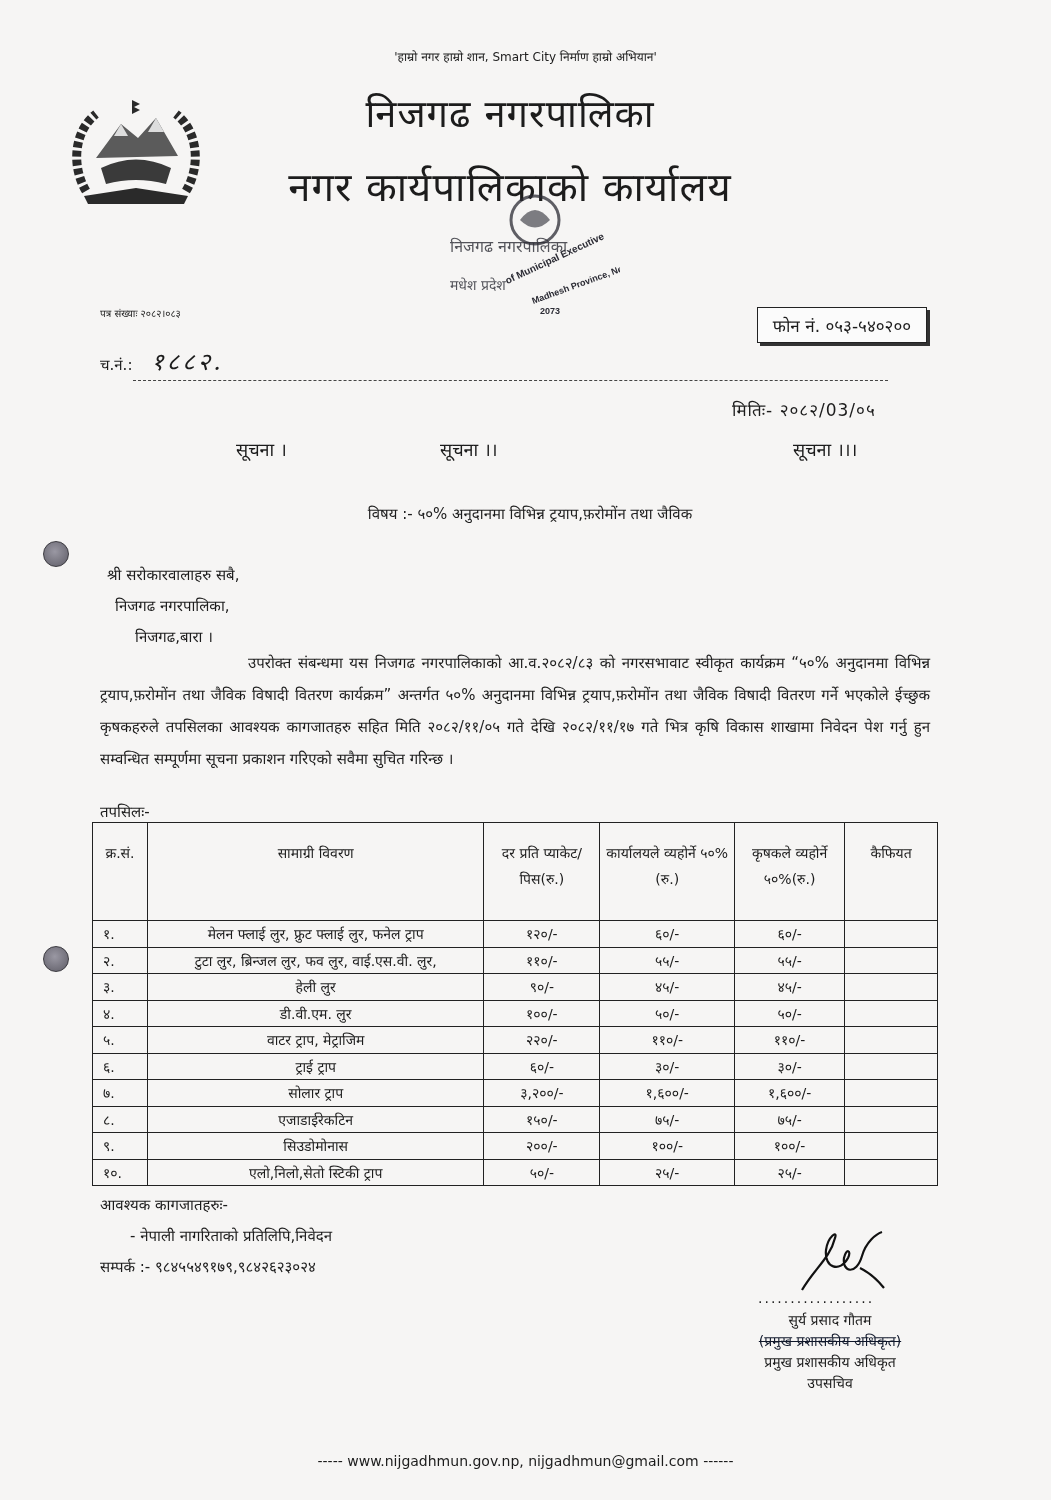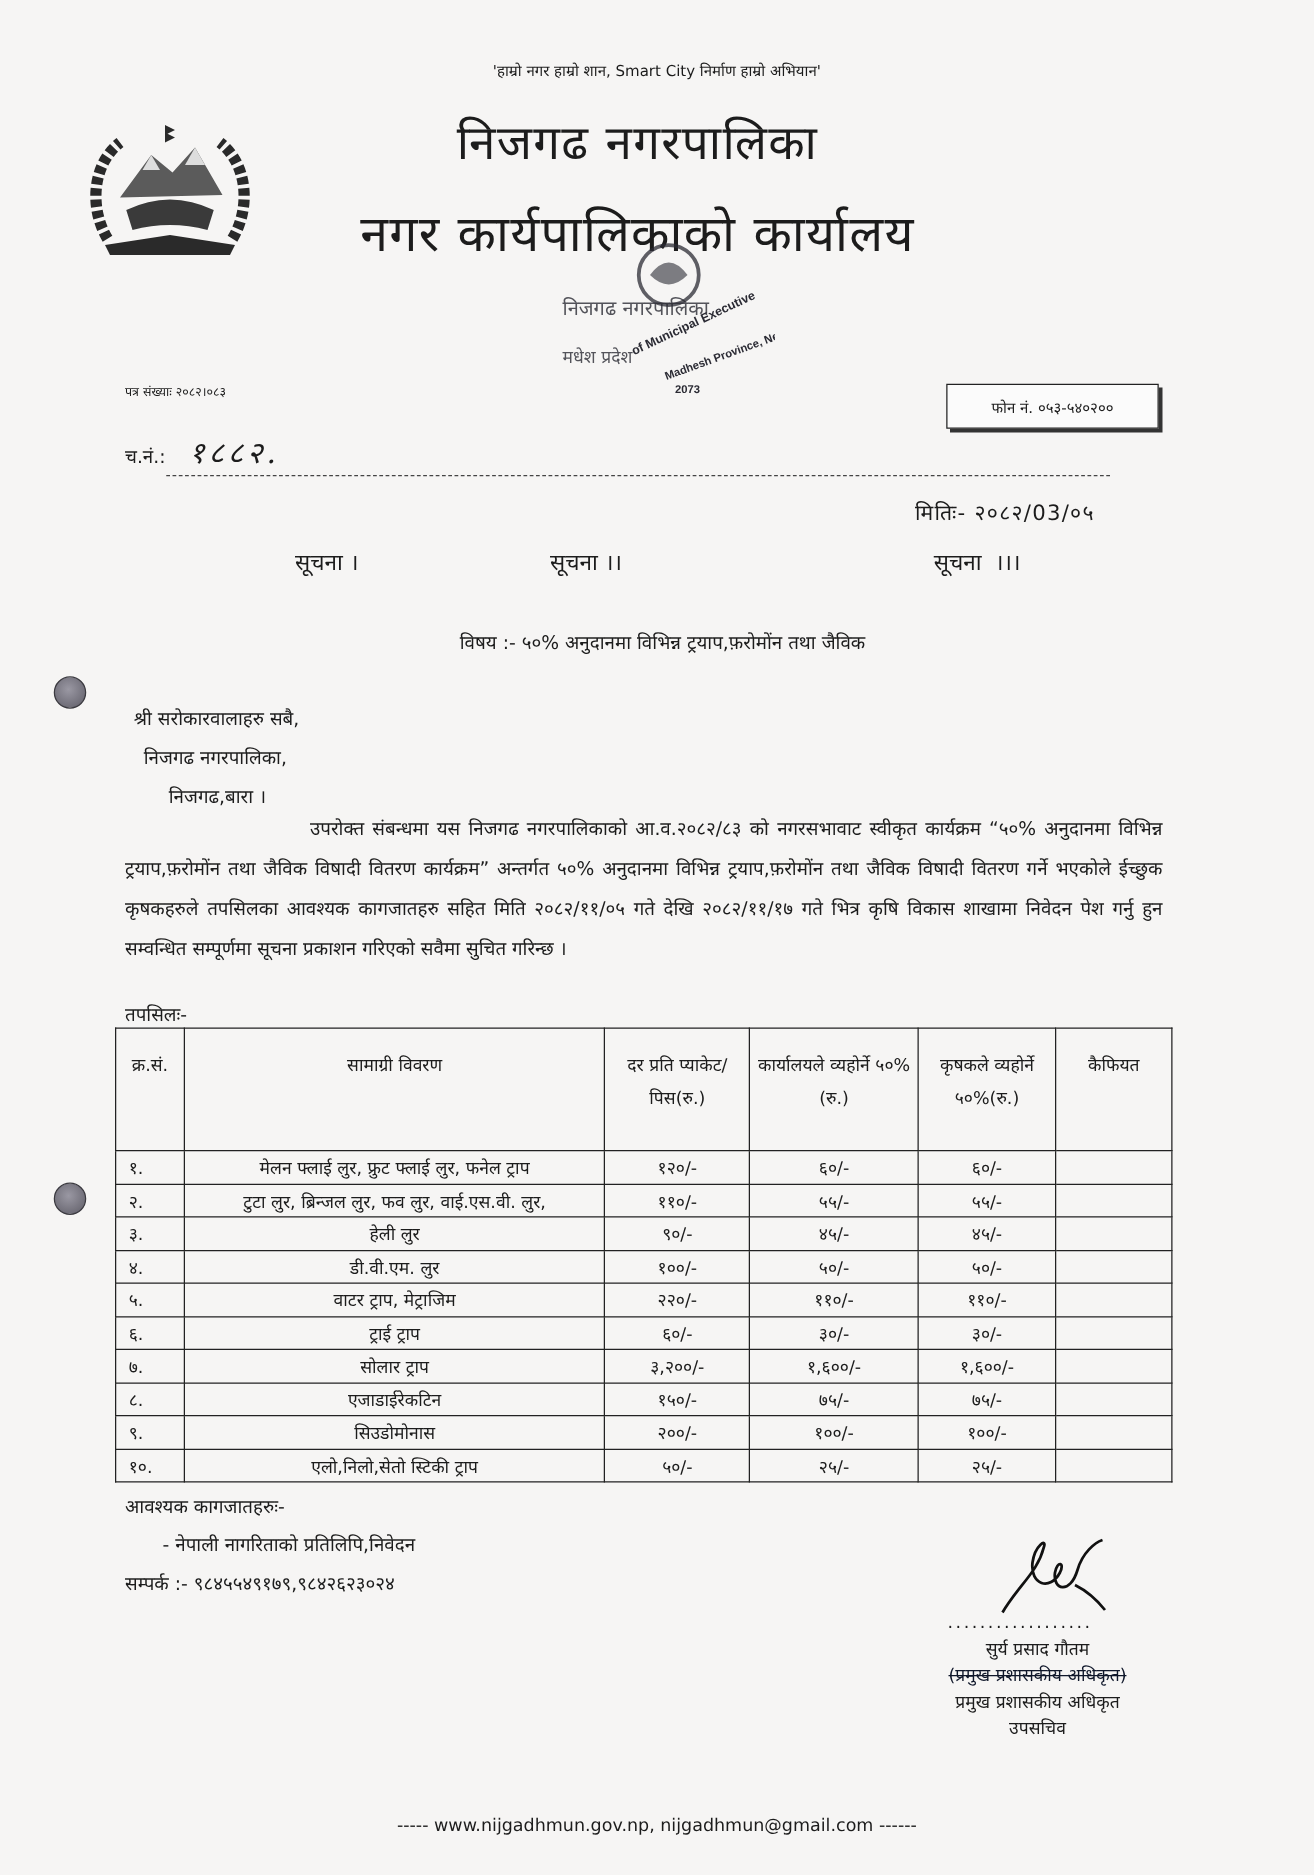--- a/index.html
+++ b/index.html
@@ -11,25 +11,25 @@
   }
   .abs { position:absolute; }
   .tagline { left:0; width:1051px; top:48px; text-align:center; font-size:12px; }
   .logo { left:66px; top:96px; width:140px; height:115px; }
   .title1 { left:300px; width:420px; top:86px; text-align:center; font-size:38px; letter-spacing:1px; }
   .title2 { left:230px; width:560px; top:158px; text-align:center; font-size:40px; letter-spacing:1px; }
   .stamp { left:440px; top:190px; width:180px; height:130px; }
   .ref { left:100px; top:306px; font-size:10px; }
   .chno { left:100px; top:344px; font-size:15px; }
   .chno .hand { font-family:"DejaVu Serif", serif; font-style:italic; font-size:24px; margin-left:14px; letter-spacing:3px; }
-  .phonebox { left:757px; top:307px; width:168px; height:34px; border:1.5px solid #222; box-shadow:3px 3px 0 #333; background:#fbfbfb; font-size:12px; display:flex; align-items:center; justify-content:center; }
+  .phonebox { left:757px; top:307px; width:168px; height:34px; border:1.5px solid #222; box-shadow:3px 3px 0 #333; background:#fbfbfb; font-size:17px; display:flex; align-items:center; justify-content:center; }
   .rule { left:133px; top:380px; width:755px; border-top:1.5px dashed #444; }
   .date { left:732px; top:398px; font-size:17px; letter-spacing:1px; }
   .notice { top:437px; font-size:18px; }
-  .n1 { left:196px;margin-left:40px; } .n2 { left:440px; } .n3 { left:747px;font-family:Liberation Mono, monospace; }
+  .n1 { left:196px;margin-left:40px; } .n2 { left:440px; } .n3 { left:793px; }
   .subject { left:200px; width:660px; top:500px; text-align:center; font-size:15px; line-height:28px; }
   .hole { width:24px; height:24px; border-radius:50%; background:radial-gradient(circle at 45% 40%, #9a98a3, #5e5c66); border:1.5px solid #3b3a40; }
   .h1 { left:43px; top:541px; } .h2 { left:43px; top:946px; }
   .addr { left:107px; top:560px; font-size:15px; line-height:31px; }
   .addr div:nth-child(2) { padding-left:8px; } .addr div:nth-child(3) { padding-left:28px; }
   .body { left:100px; width:830px; top:647px; font-size:15px; line-height:32px; text-align:justify; }
   .body .indent { display:inline-block; width:148px; }
   .tlabel { left:100px; top:801px; font-size:15px; }
   table.items { position:absolute; left:92px; top:822px; width:846px; border-collapse:collapse; font-size:14px; }
   table.items td, table.items th { border:1.5px solid #222; padding:0 4px; font-weight:normal; }

